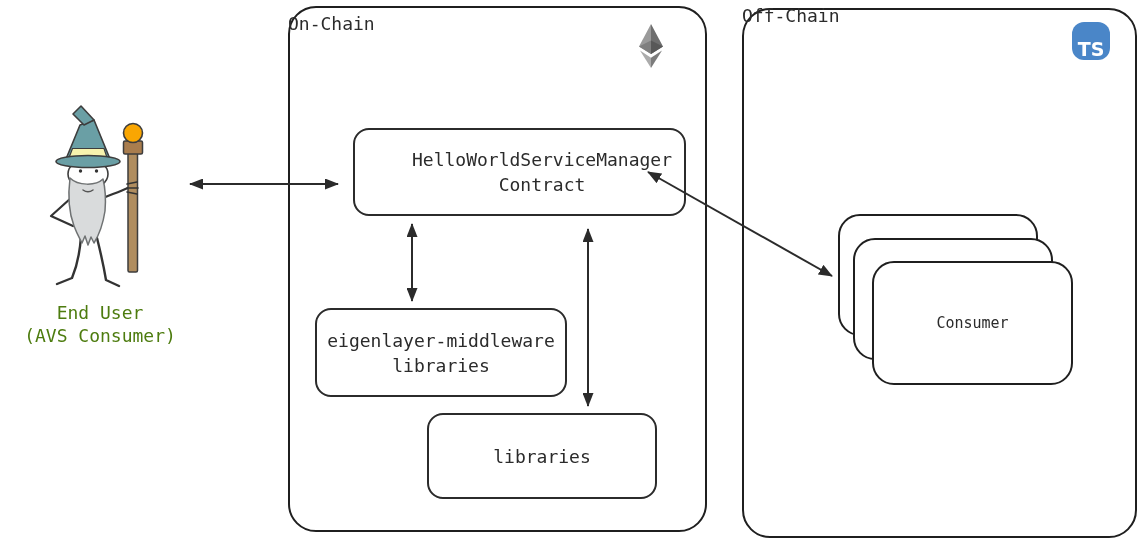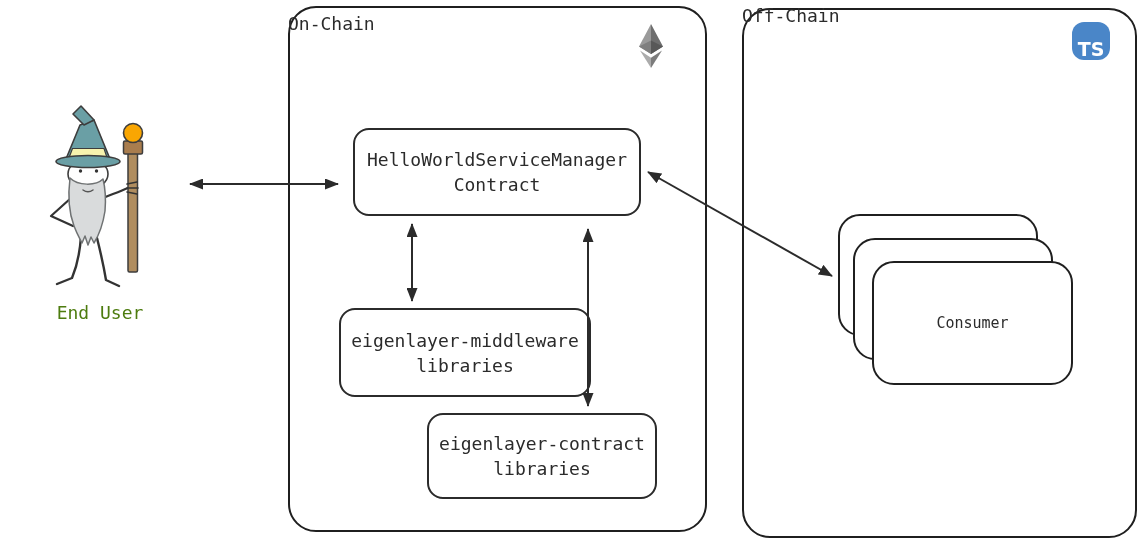--- a/index.html
+++ b/index.html
@@ -119,32 +119,31 @@
     <polygon points="25,27.5 14,34.7 14,45" fill="#7c7c7c"></polygon>
   </svg>
 
   <div class="container-box" style="left:742px; top:8px; width:391px; height:526px;"></div>
   <div class="container-title" style="left:742px; top:5px; width:391px;">Off-Chain</div>
 
   <div class="ts-badge">
     <span>TS</span>
   </div>
 
-  <div class="node-box" style="left:353px; top:128px; width:284px; height:84px;">
+  <div class="node-box" style="left:353px; top:128px; width:284px; height:84px;padding-left:45px;">
     <div>HelloWorldServiceManager</div>
     <div>Contract</div>
   </div>
 
-  <div class="node-box" style="left:315px; top:308px; width:248px; height:85px;margin-left:24px;">
+  <div class="node-box" style="left:315px; top:308px; width:248px; height:85px;">
     <div>eigenlayer-middleware</div>
     <div>libraries</div>
   </div>
 
   <div class="node-box" style="left:427px; top:413px; width:226px; height:82px;">
-    <div>eigenlayer-contract</div>
     <div>libraries</div>
   </div>
 
   <div class="stack-card" style="left:838px; top:214px; width:196px; height:118px;"></div>
   <div class="stack-card" style="left:853px; top:238px; width:196px; height:118px;"></div>
   <div class="stack-card front" style="left:872px; top:261px; width:197px; height:120px;">
     <div>Consumer</div>
   </div>
 
   <svg class="layer" style="left:35px; top:100px;" width="160" height="200" viewBox="0 0 160 200">
@@ -178,20 +177,21 @@
 
     <rect x="93" y="50" width="9.5" height="122" fill="#b08d5f" stroke="#3d3d3d" stroke-width="1.5" rx="1.5"></rect>
     <rect x="88.5" y="41" width="19" height="13" fill="#a97d4e" stroke="#3d3d3d" stroke-width="1.5" rx="1.5"></rect>
     <circle cx="98" cy="33" r="9.5" fill="#f9a602" stroke="#3d3d3d" stroke-width="1.6"></circle>
 
     <path d="M92,84 l10,-2 M92,88 l11,0 M92,92 l10,2" fill="none" stroke="#333" stroke-width="1.6" stroke-linecap="round"></path>
   </svg>
 
   <div class="end-user-label">
     <div>End User</div>
+    <div>(AVS Consumer)</div>
   </div>
 
   <svg class="layer" width="1142" height="540" viewBox="0 0 1142 540">
     <defs>
       <marker id="ah" markerUnits="userSpaceOnUse" markerWidth="14" markerHeight="11" refX="13" refY="5.5" orient="auto-start-reverse">
         <path d="M0,0 L14,5.5 L0,11 Z" fill="#2b2b2b"></path>
       </marker>
     </defs>
 
     <line x1="190" y1="184" x2="338" y2="184" stroke="#2b2b2b" stroke-width="2" marker-start="url(#ah)" marker-end="url(#ah)"></line>

